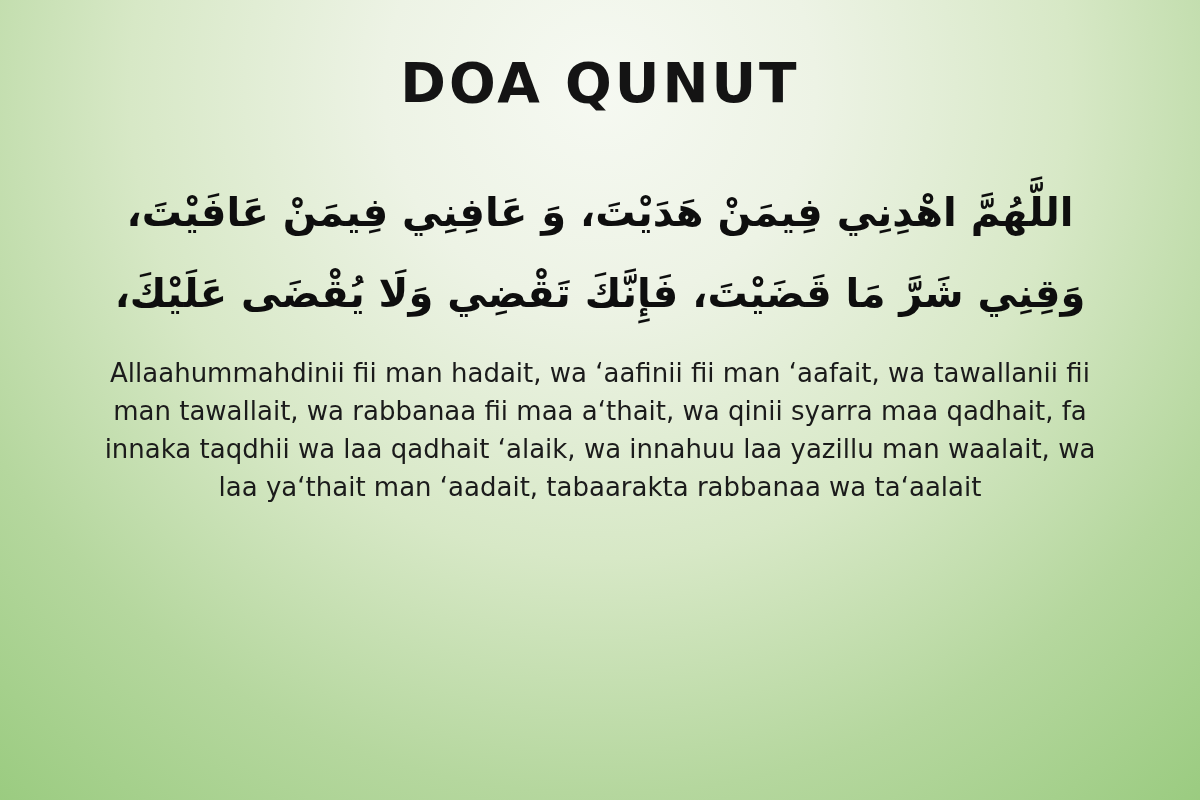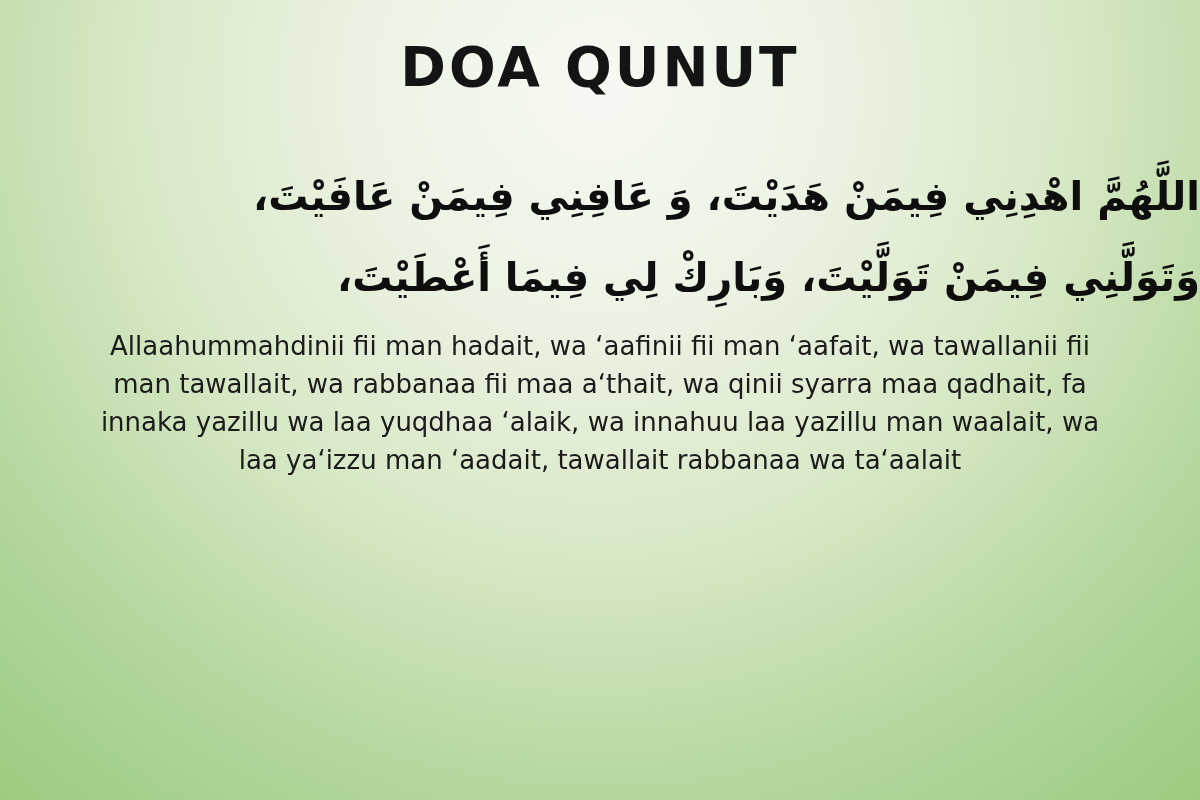--- a/index.html
+++ b/index.html
@@ -14,67 +14,66 @@
     text-align: center;
     background: radial-gradient(circle 980px at 50% 11%,
       #f6f9f2 0%,
       #edf3e5 22%,
       #d7e8c6 48%,
       #b5d79e 72%,
       #95c97a 100%);
     font-family: "Liberation Sans", sans-serif;
   }
   .title {
-    margin: 0;
+    margin: 16px;
     padding-top: 34px;
     line-height: 66px;
     font-family: "DejaVu Sans", "Liberation Sans", sans-serif;
     font-size: 55px;
     font-weight: 900;
     letter-spacing: 3px;
     color: #141414;
   }
   .arabic-block {
     margin-top: 56px;
     direction: rtl;
   }
   .ar-line {
     line-height: 81px;
     font-family: "DejaVu Sans", sans-serif;
     font-size: 40px;
     font-weight: 700;
     color: #0e0e0e;
     white-space: nowrap;
-    text-align: right;
   }
   .translit-block {
-    margin: 9px auto 0 auto;
+    margin: 20px auto 0 auto;
     width: 1040px;
   }
   .tr-line {
     line-height: 38px;
     font-family: "DejaVu Sans", "Liberation Sans", sans-serif;
     font-size: 26px;
     font-weight: 400;
     color: #1b1b1b;
     white-space: nowrap;
   }
 </style>
 </head>
 <body>
 
 <div class="poster">
 
   <h1 class="title">DOA QUNUT</h1>
 
   <div class="arabic-block">
     <div class="ar-line">اللَّهُمَّ اهْدِنِي فِيمَنْ هَدَيْتَ، وَ عَافِنِي فِيمَنْ عَافَيْتَ،</div>
-    <div class="ar-line">وَتَوَلَّنِي فِيمَنْ تَوَلَّيْتَ، وَبَارِكْ لِي فِيمَا أَعْطَيْتَ،</div>
+    <div class="ar-line">وَقِنِي شَرَّ مَا قَضَيْتَ، فَإِنَّكَ تَقْضِي وَلَا يُقْضَى عَلَيْكَ،</div>
   </div>
 
   <div class="translit-block">
     <div class="tr-line">Allaahummahdinii fii man hadait, wa ‘aafinii fii man ‘aafait, wa tawallanii fii</div>
     <div class="tr-line">man tawallait, wa rabbanaa fii maa a‘thait, wa qinii syarra maa qadhait, fa</div>
-    <div class="tr-line">innaka yazillu wa laa yuqdhaa ‘alaik, wa innahuu laa yazillu man waalait, wa</div>
-    <div class="tr-line">laa ya‘izzu man ‘aadait, tawallait rabbanaa wa ta‘aalait</div>
+    <div class="tr-line">innaka taqdhii wa laa qadhait ‘alaik, wa innahuu laa yazillu man waalait, wa</div>
+    <div class="tr-line">laa ya‘thait man ‘aadait, tabaarakta rabbanaa wa ta‘aalait</div>
   </div>
 
 </div>
 
 </body></html>

